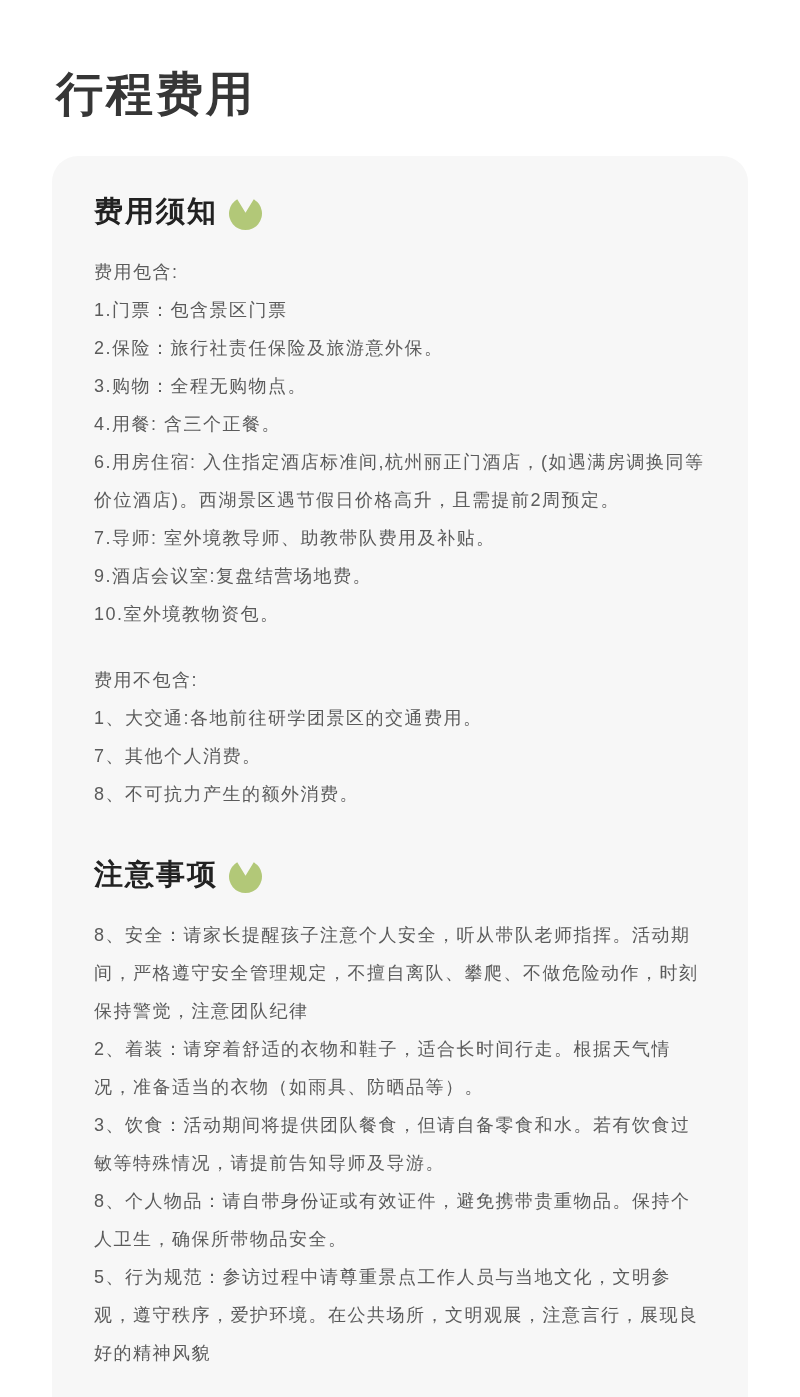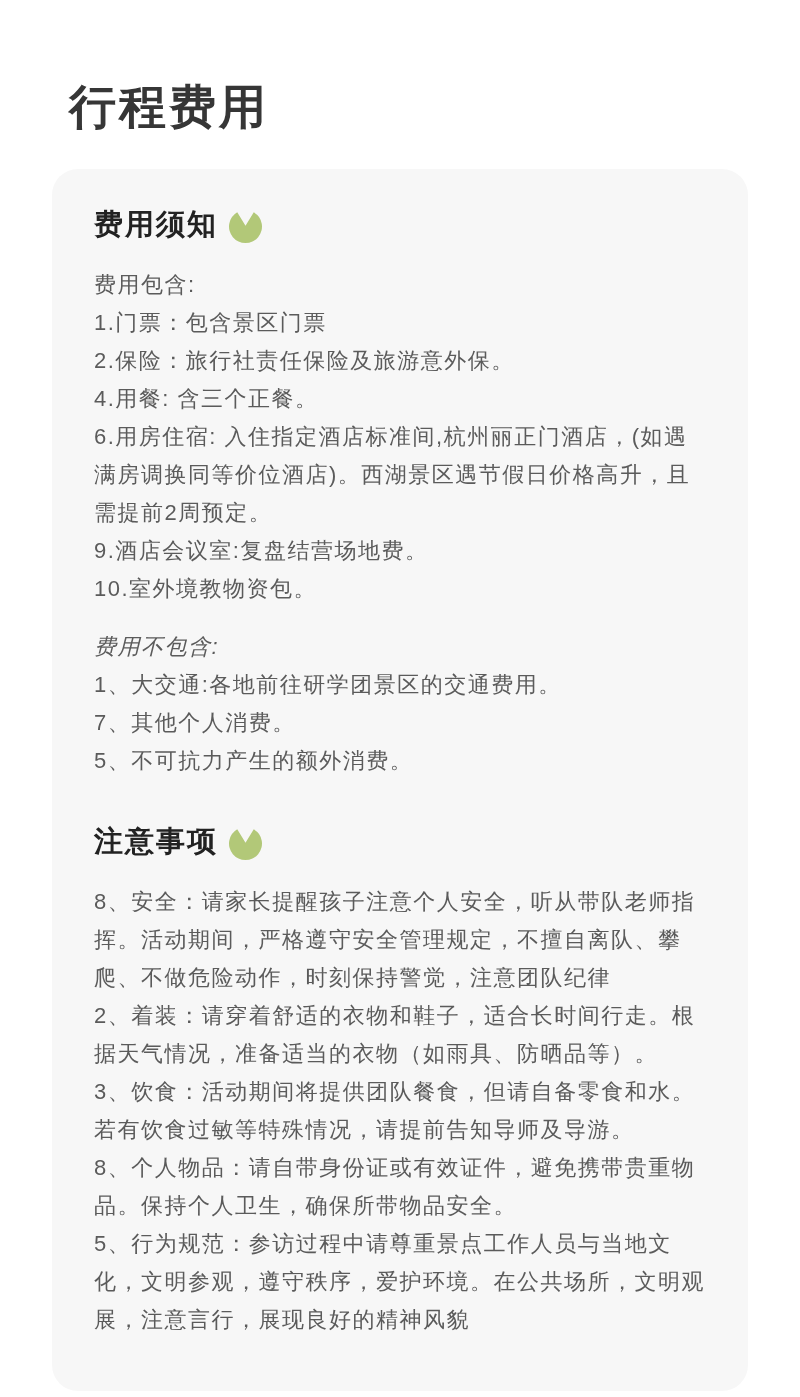--- a/index.html
+++ b/index.html
@@ -5,21 +5,21 @@
   * { box-sizing: border-box; }
   html, body { margin: 0; padding: 0; background: #ffffff; }
   body {
     width: 800px;
     min-height: 1397px;
     font-family: "Liberation Sans", sans-serif;
   }
   .page { width: 800px; min-height: 1397px; background: #ffffff; }
 
   .page-title {
-    margin: 17px;
+    margin: 4px;
     padding: 62px 0 0 52px;
     font-size: 47px;
     font-weight: 900;
     color: #363636;
     letter-spacing: 3px;
     line-height: 1.2;
   }
 
   .card {
     margin: 34px 52px 60px 52px;
@@ -40,26 +40,26 @@
     font-size: 29px;
     font-weight: 800;
     color: #222222;
     letter-spacing: 2px;
   }
   .leaf-icon { display: inline-flex; margin-top: 4px; }
   .leaf-icon svg { width: 37px; height: 39px; display: block; }
 
   .body-line {
     margin: 0;
-    font-size: 22px;
+    font-size: 18px;
     line-height: 38px;
     color: #5b5b5b;
     letter-spacing: 1.5px;
   }
-  .gap-top { margin-top: 20px; font-style: italic; }
+  .gap-top { margin-top: 28px; }
 </style>
 </head>
 <body>
 
 <div class="page">
 
   <h1 class="page-title">行程费用</h1>
 
   <div class="card">
 
@@ -69,29 +69,31 @@
         <span class="leaf-icon">
           <svg viewBox="0 0 48 52" xmlns="http://www.w3.org/2000/svg">
             <path d="M 13 7 L 24 25 L 35 7 A 22 22 0 1 1 13 7 Z" fill="#b2c878"></path>
           </svg>
         </span>
       </div>
 
       <p class="body-line">费用包含:</p>
       <p class="body-line">1.门票：包含景区门票</p>
       <p class="body-line">2.保险：旅行社责任保险及旅游意外保。</p>
+      <p class="body-line">3.购物：全程无购物点。</p>
       <p class="body-line">4.用餐: 含三个正餐。</p>
       <p class="body-line">6.用房住宿: 入住指定酒店标准间,杭州丽正门酒店，(如遇满房调换同等价位酒店)。西湖景区遇节假日价格高升，且需提前2周预定。</p>
+      <p class="body-line">7.导师: 室外境教导师、助教带队费用及补贴。</p>
       <p class="body-line">9.酒店会议室:复盘结营场地费。</p>
       <p class="body-line">10.室外境教物资包。</p>
 
       <p class="body-line gap-top">费用不包含:</p>
       <p class="body-line">1、大交通:各地前往研学团景区的交通费用。</p>
       <p class="body-line">7、其他个人消费。</p>
-      <p class="body-line">5、不可抗力产生的额外消费。</p>
+      <p class="body-line">8、不可抗力产生的额外消费。</p>
     </div>
 
     <div class="section section-notes">
       <div class="section-heading">
         <span class="heading-text">注意事项</span>
         <span class="leaf-icon">
           <svg viewBox="0 0 48 52" xmlns="http://www.w3.org/2000/svg">
             <path d="M 13 7 L 24 25 L 35 7 A 22 22 0 1 1 13 7 Z" fill="#b2c878"></path>
           </svg>
         </span>

